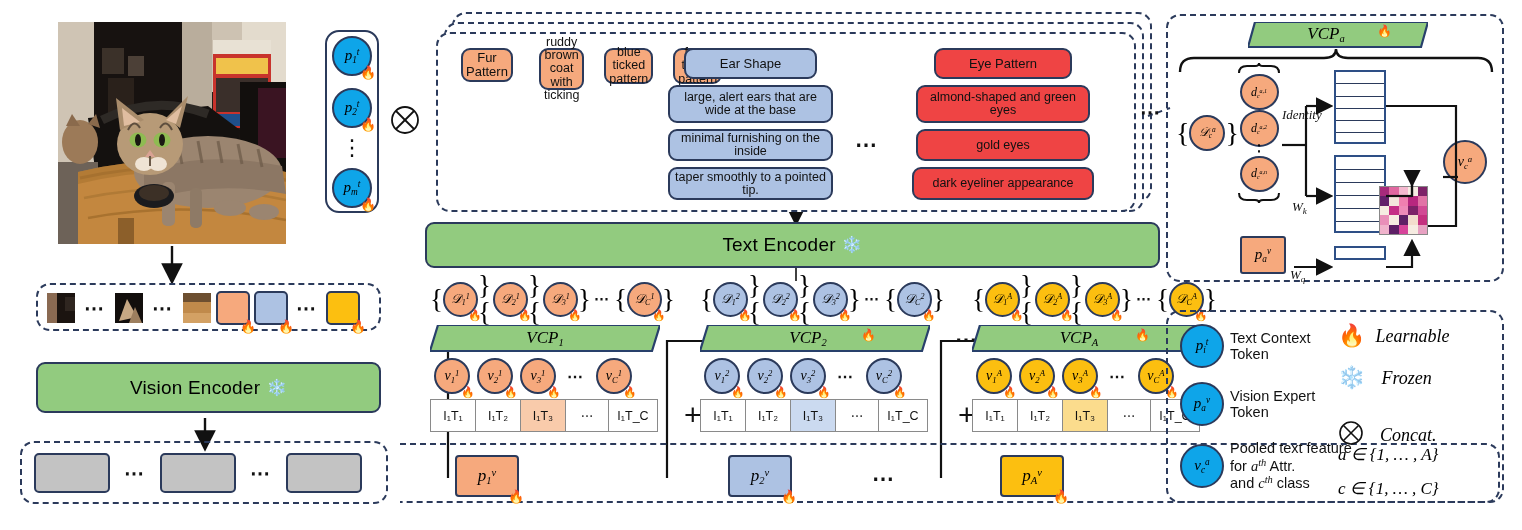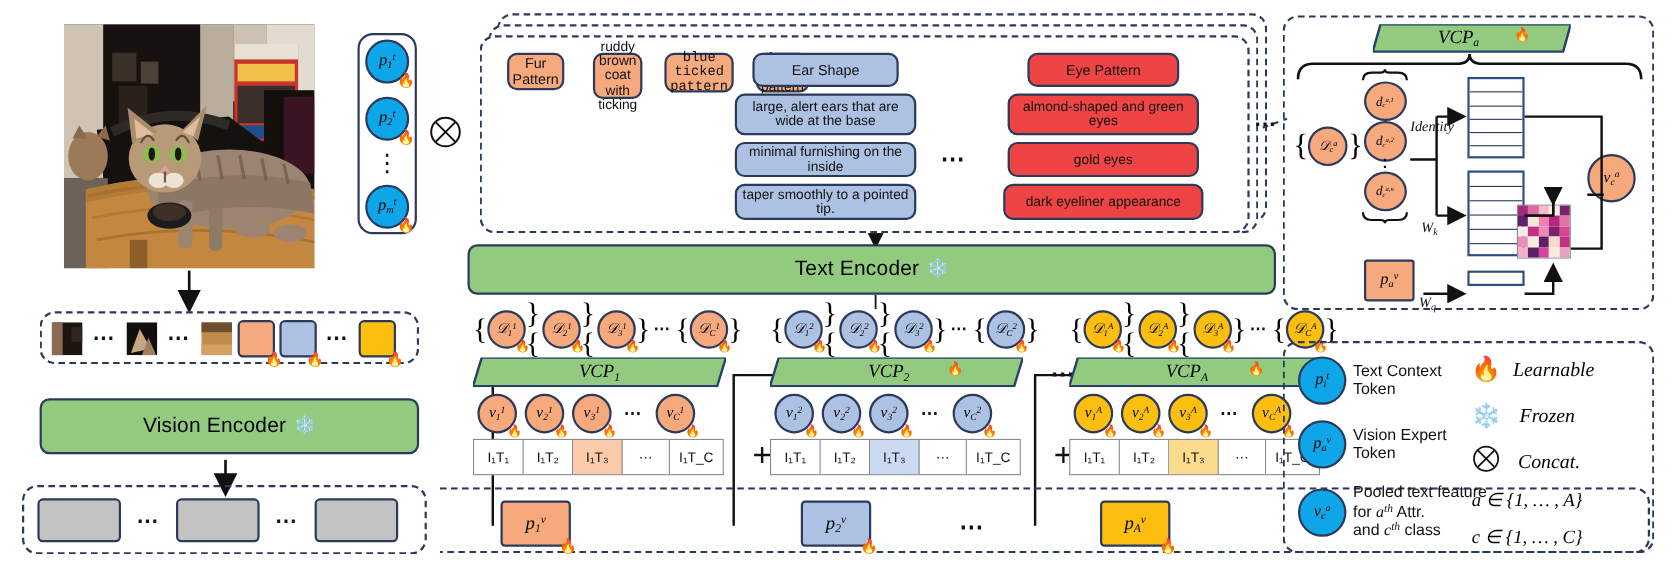--- a/index.html
+++ b/index.html
@@ -248,21 +248,21 @@
     </svg>
   </div>
 
   <div class="abs dash" style="left:452px;top:12px;width:700px;height:190px;"></div>
   <div class="abs dash" style="left:444px;top:22px;width:700px;height:190px;background:#fff;"></div>
   <div class="abs dash" style="left:436px;top:32px;width:700px;height:180px;background:#fff;"></div>
 
   <div class="abs" style="left:455px;top:48px;width:165px;height:152px;display:flex;flex-direction:row;gap:20px;">
     <div class="pill c-orange" style="height:28px;margin:0 6px;font-size:13px;">Fur Pattern</div>
     <div class="pill c-orange" style="height:36px;">ruddy brown coat with ticking</div>
-    <div class="pill c-orange" style="height:30px;font-family:Liberation Mono, monospace;">blue ticked pattern</div>
+    <div class="pill c-orange" style="height:30px;">blue ticked pattern</div>
     <div class="pill c-orange" style="height:30px;">fawn ticked pattern</div>
   </div>
 
   <div class="abs" style="left:668px;top:48px;width:165px;height:152px;display:flex;flex-direction:column;gap:6px;">
     <div class="pill c-blue" style="height:28px;margin:0 16px;font-size:13px;">Ear Shape</div>
     <div class="pill c-blue" style="height:36px;">large, alert ears that are wide at the base</div>
     <div class="pill c-blue" style="height:30px;">minimal furnishing on the inside</div>
     <div class="pill c-blue" style="height:30px;">taper smoothly to a pointed tip.</div>
   </div>
 
@@ -710,21 +710,21 @@
   </div>
 
   <div class="abs" style="left:1338px;top:325px;display:flex;align-items:center;gap:10px;">
     <span class="fire" style="position:static;font-size:22px;">🔥</span>
     <span class="legend-it">Learnable</span>
   </div>
   <div class="abs" style="left:1338px;top:365px;display:flex;align-items:center;gap:10px;">
     <span style="font-size:22px;">❄️</span>
     <span class="legend-it" style="margin-left:6px;">Frozen</span>
   </div>
-  <div class="abs" style="left:1338px;top:404px;display:flex;align-items:center;gap:10px;">
+  <div class="abs" style="left:1338px;top:420px;display:flex;align-items:center;gap:10px;">
     <span>
       <svg width="26" height="26" viewBox="0 0 26 26">
         <circle cx="13" cy="13" r="11" fill="#fff" stroke="#111" stroke-width="1.6"></circle>
         <line x1="5.5" y1="5.5" x2="20.5" y2="20.5" stroke="#111" stroke-width="1.6"></line>
         <line x1="20.5" y1="5.5" x2="5.5" y2="20.5" stroke="#111" stroke-width="1.6"></line>
       </svg>
     </span>
     <span class="legend-it" style="margin-left:6px;">Concat.</span>
   </div>
 

